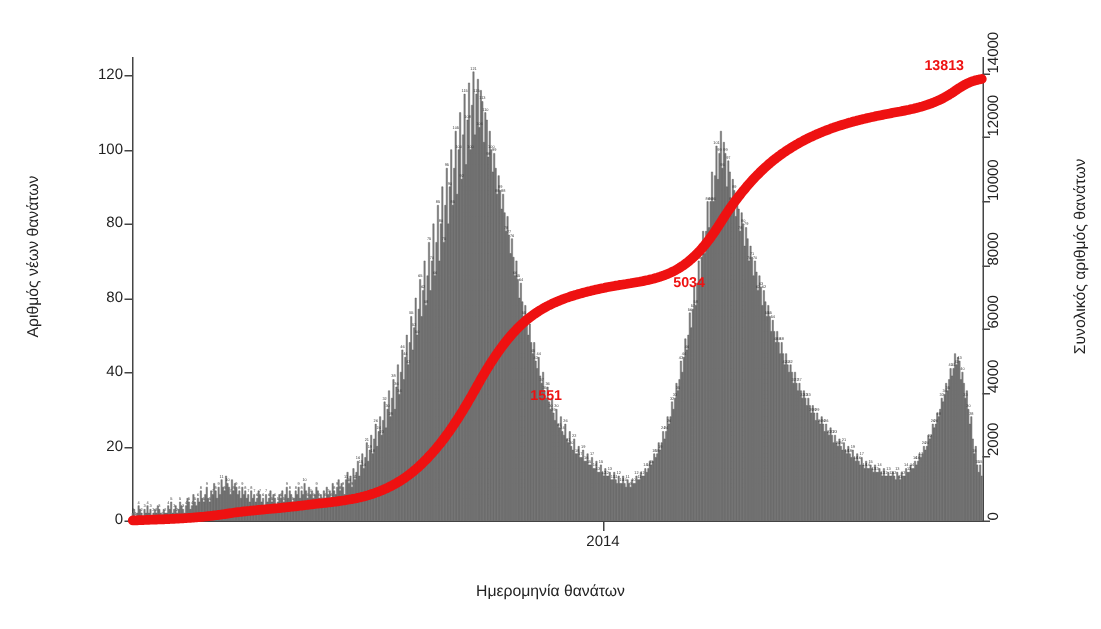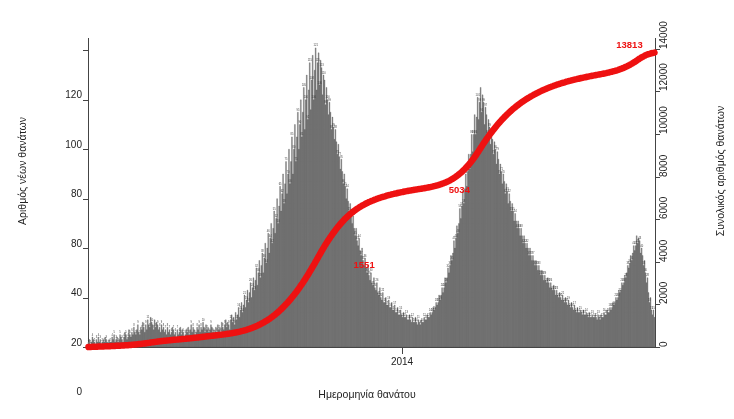--- a/index.html
+++ b/index.html
@@ -96,21 +96,20 @@
     color: #222;
   }
   .ytick-left {
     position: absolute;
     right: 100%;
     margin-right: 6px;
     font-size: 10px;
     color: #222;
     white-space: nowrap;
     transform: translateY(-50%);
-    margin-top: 44px;
   }
   .ytick-left-mark {
     position: absolute;
     right: 100%;
     margin-right: 0px;
     width: 5px;
     height: 1px;
     background: #444;
   }
   .ytick-right {
@@ -167,21 +166,21 @@
 
 <div id="figure">
 
 
   <div id="plot-frame-left"></div>
   <div id="plot-frame-right"></div>
   <div id="plot-frame-bottom"></div>
 
   <div id="ylabel-left">Αριθμός νέων θανάτων</div>
   <div id="ylabel-right">Συνολικός αριθμός θανάτων</div>
-  <div id="xlabel">Ημερομηνία θανάτου</div>
+  <div id="xlabel">Ημερομηνία θανάτων</div>
 
   <div id="xtick-mark"></div>
   <div id="xtick-label">2014</div>
 
   <div id="plot-area">
     <div id="ytick-left-container">
         <div class="ytick-left" style="top: 309px;">0</div>
         <div class="ytick-left-mark" style="top: 309px;"></div>
         <div class="ytick-left" style="top: 259.56px;">20</div>
         <div class="ytick-left-mark" style="top: 259.56px;"></div>

